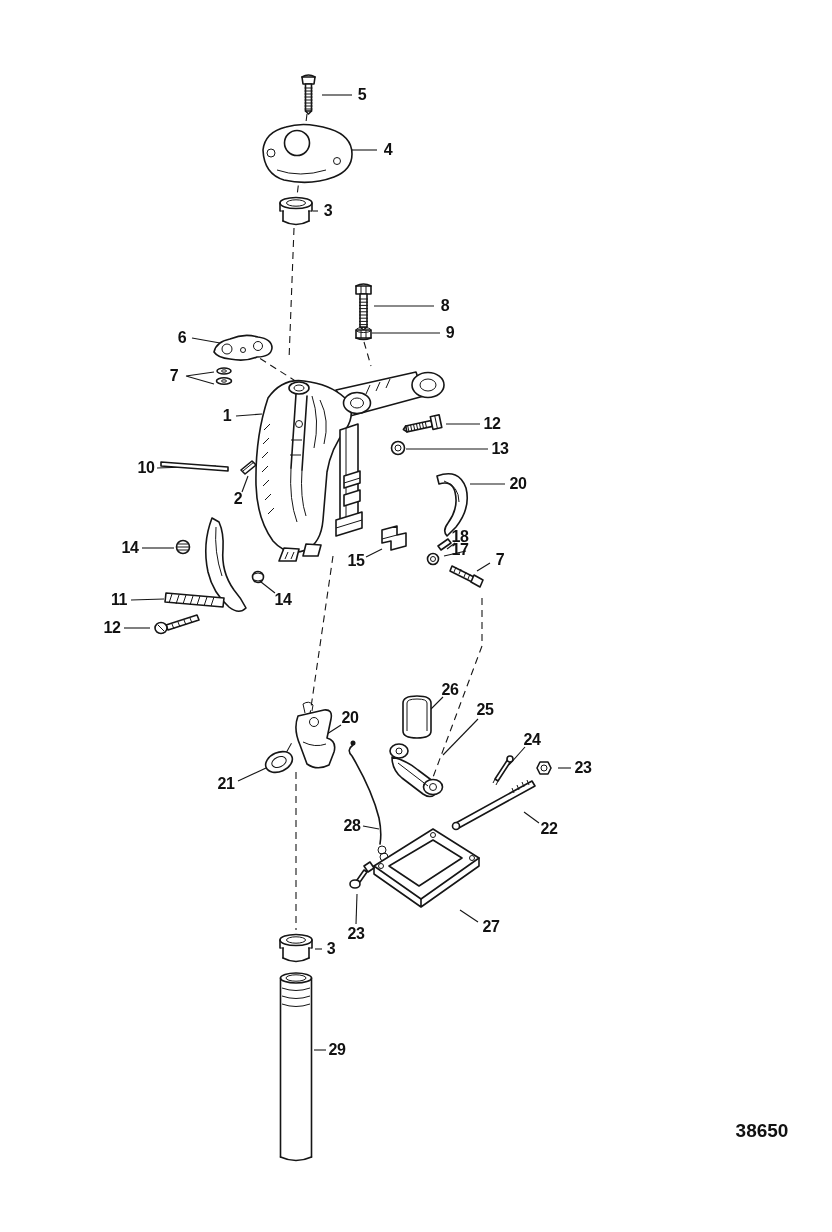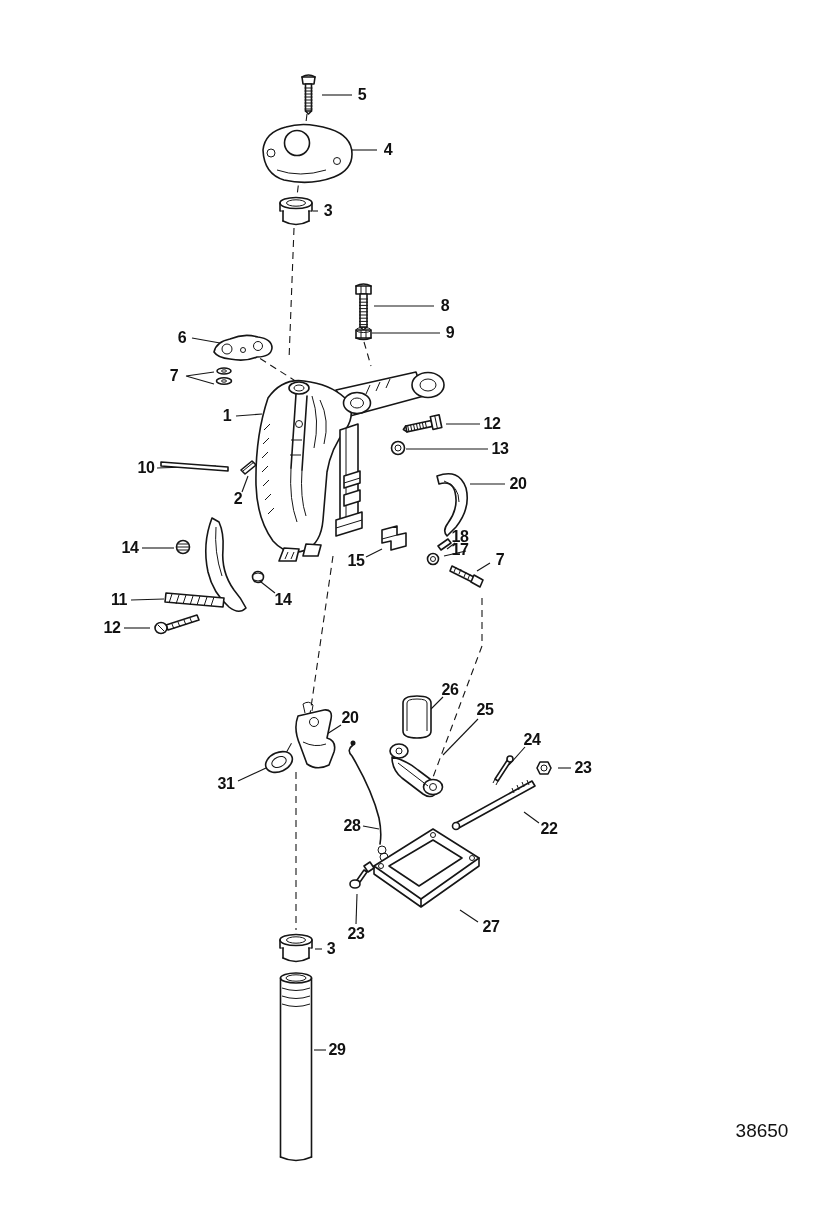--- a/index.html
+++ b/index.html
@@ -6,21 +6,21 @@
   #page{position:relative;width:832px;height:1232px;background:#ffffff;overflow:hidden;
         font-family:"Liberation Sans",sans-serif;}
   #diagram-svg{position:absolute;left:0;top:0;}
   .ln{stroke:#161616;stroke-width:1.6;fill:none;stroke-linecap:round;stroke-linejoin:round;}
   .fl{stroke:#161616;stroke-width:1.6;fill:#ffffff;stroke-linejoin:round;}
   .thin{stroke:#161616;stroke-width:1;fill:none;}
   .dash{stroke:#161616;stroke-width:1.1;fill:none;stroke-dasharray:7 5;}
   .leader{stroke:#161616;stroke-width:1.1;fill:none;}
   .callout{position:absolute;transform:translate(-50%,-50%);font-weight:700;font-size:16px;
            color:#111;letter-spacing:-0.5px;white-space:nowrap;}
-  .fignum{position:absolute;transform:translate(-50%,-50%);font-weight:400;font-size:19px;color:#111;}
+  .fignum{position:absolute;transform:translate(-50%,-50%);font-weight:700;font-size:19px;color:#111;}
 </style>
 </head>
 <body>
 
 <div id="page">
 
   <svg id="diagram-svg" width="832" height="1232" viewBox="0 0 832 1232">
 
     <g>
       <path class="dash" d="M307 114 L297 196"></path>
@@ -328,21 +328,21 @@
   <span class="callout" style="left:356px;top:561px">15</span>
   <span class="callout" style="left:460px;top:550px">17</span>
   <span class="callout" style="left:500px;top:560px">7</span>
   <span class="callout" style="left:130px;top:548px">14</span>
   <span class="callout" style="left:119px;top:600px">11</span>
   <span class="callout" style="left:283px;top:600px">14</span>
   <span class="callout" style="left:112px;top:628px">12</span>
   <span class="callout" style="left:450px;top:690px">26</span>
   <span class="callout" style="left:485px;top:710px">25</span>
   <span class="callout" style="left:350px;top:718px">20</span>
-  <span class="callout" style="left:226px;top:784px">31</span>
+  <span class="callout" style="left:226px;top:784px">21</span>
   <span class="callout" style="left:532px;top:740px">24</span>
   <span class="callout" style="left:583px;top:768px">23</span>
   <span class="callout" style="left:549px;top:829px">22</span>
   <span class="callout" style="left:352px;top:826px">28</span>
   <span class="callout" style="left:491px;top:927px">27</span>
   <span class="callout" style="left:356px;top:934px">23</span>
   <span class="callout" style="left:331px;top:949px">3</span>
   <span class="callout" style="left:337px;top:1050px">29</span>
 
   <span class="fignum" style="left:762px;top:1131px">38650</span>

